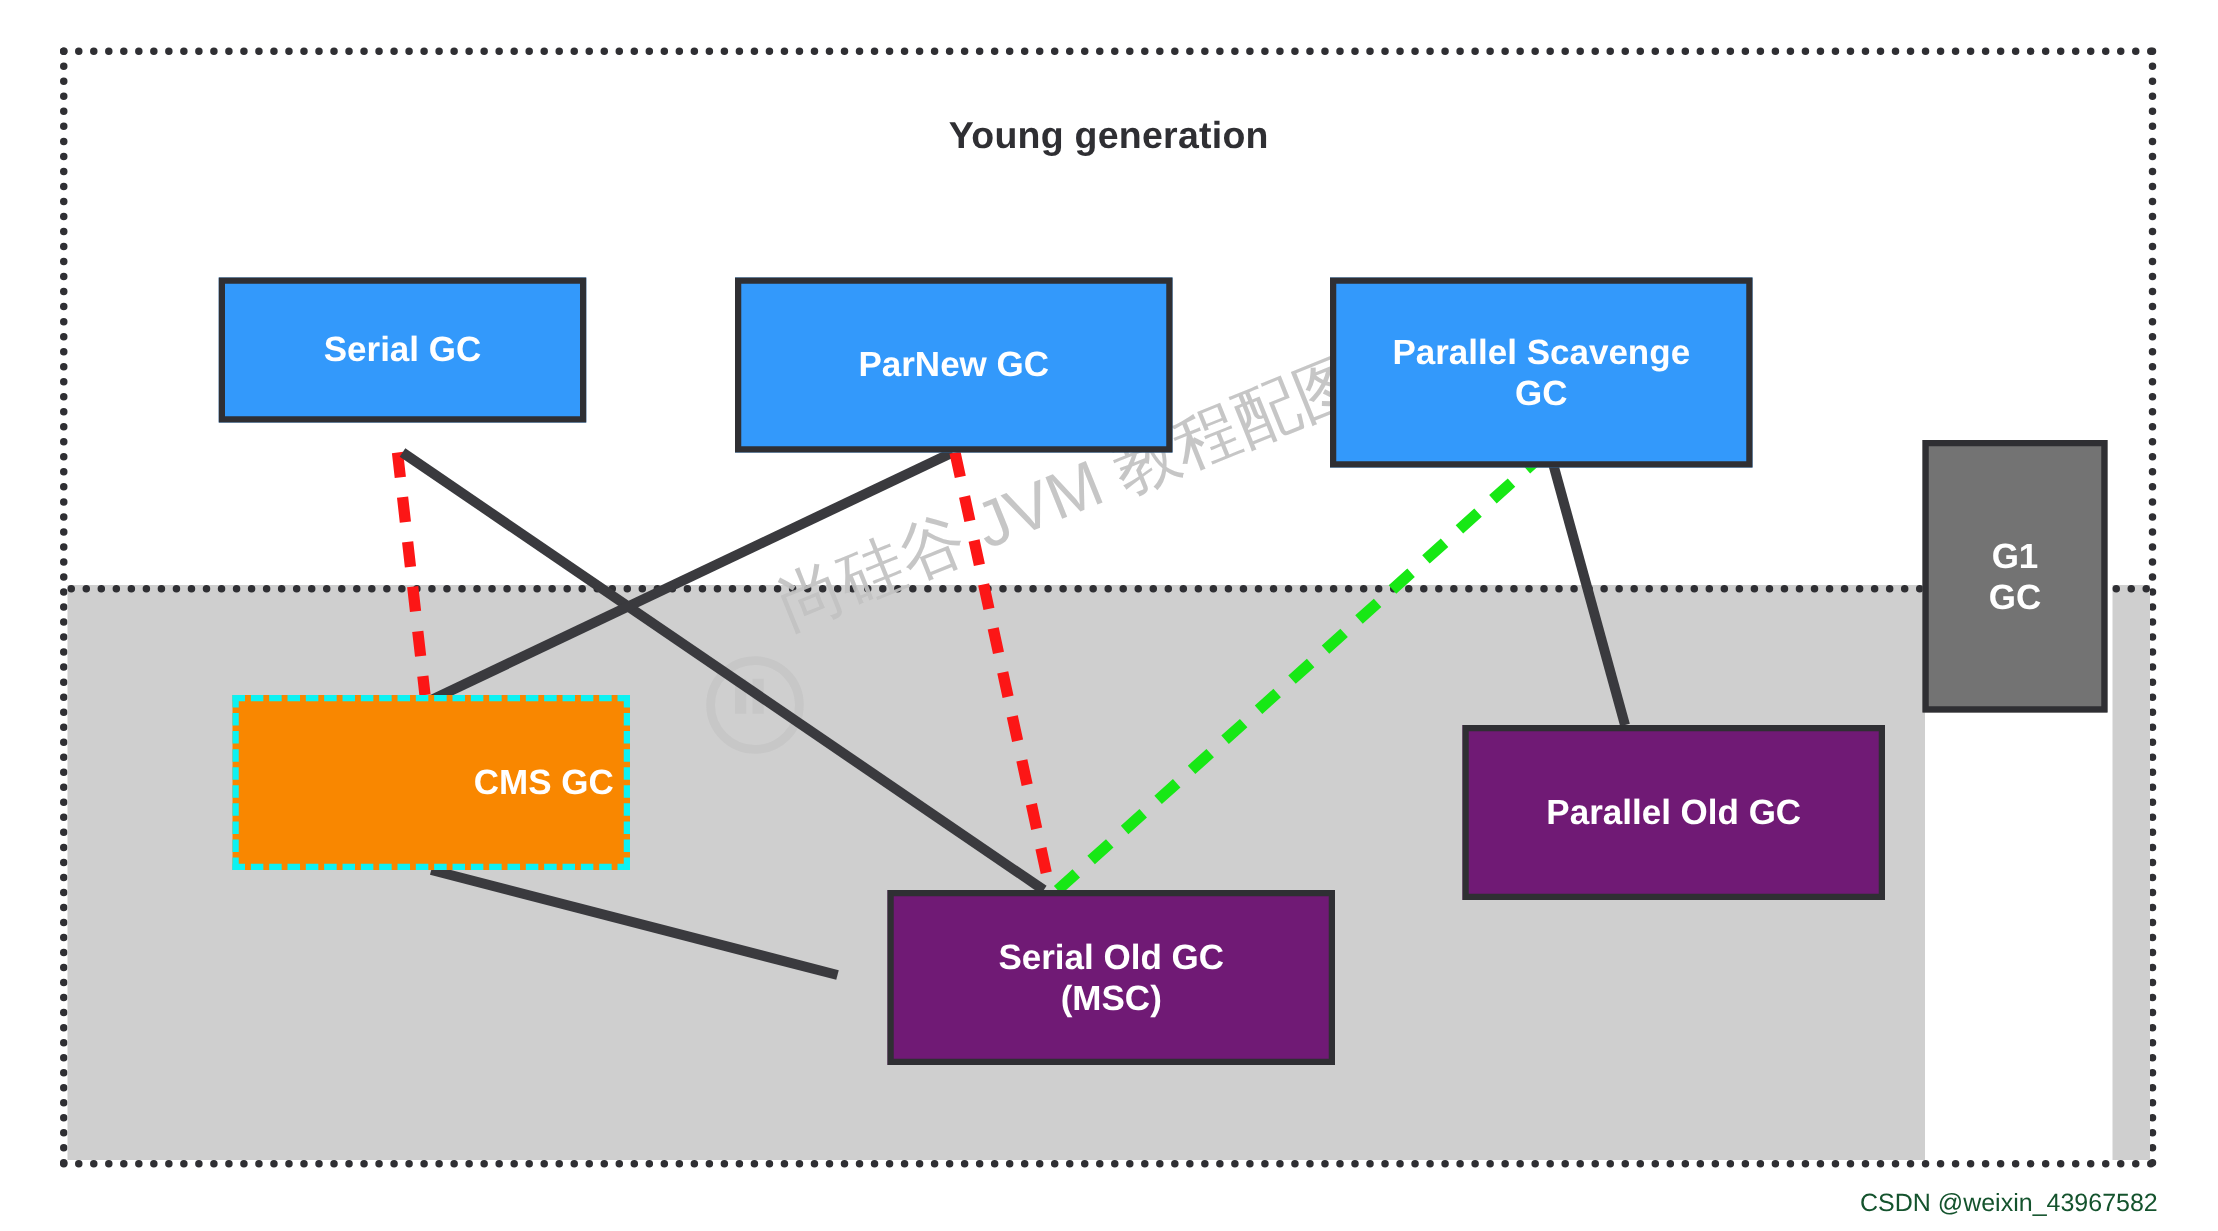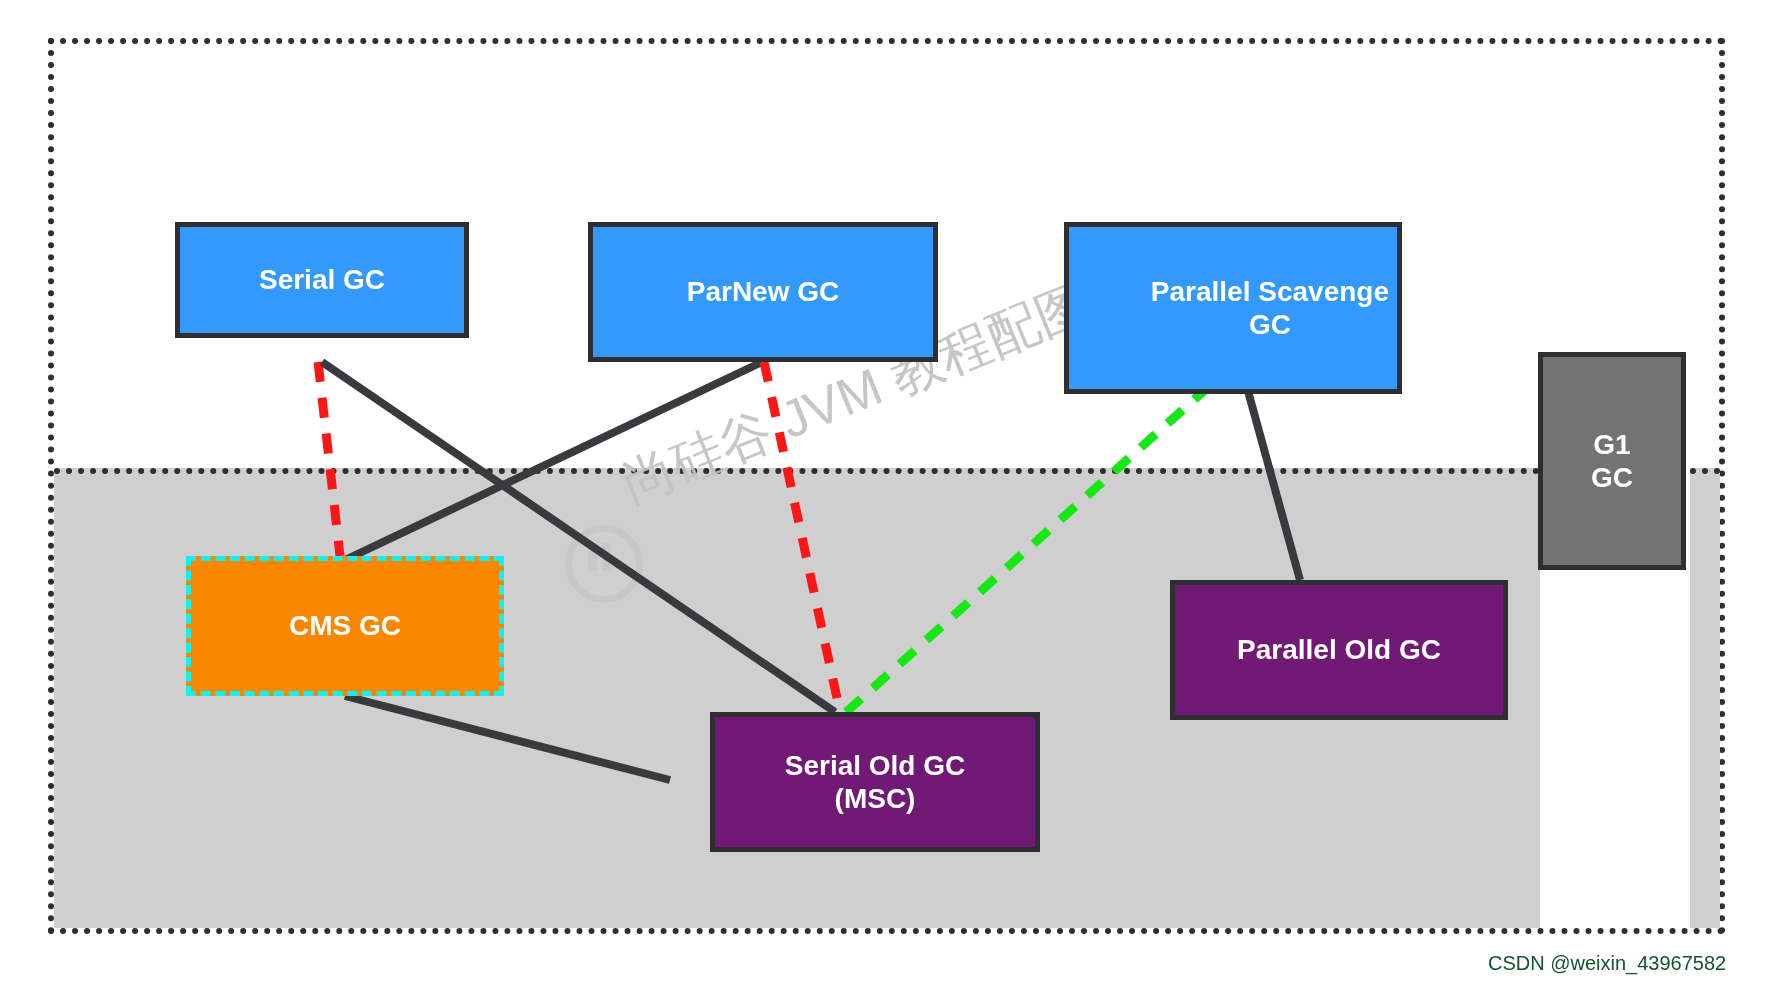--- a/index.html
+++ b/index.html
@@ -131,32 +131,34 @@
     font-size: 28px;
     line-height: 1.18;
     padding: 4px 8px;
   }
   .gcbox.young { background: #3399fb; border: 5px solid #2f2f33; }
   .gcbox.old   { background: #701a75; border: 5px solid #2f2f33; margin-left: 40px; }
   .gcbox.g1    { background: #737373; border: 5px solid #2f2f33; }
   .gcbox.highlighted {
     background: #f98700;
     border: 5px dashed #0df2f2;
+    justify-content: flex-end;
   }
 </style>
 </head>
 <body>
 
 <div id="stage">
 
   <div class="heap-outline"></div>
 
   <div class="tenured-region"></div>
   <div class="tenured-region-right"></div>
 
+  <div class="young-title">Young generation</div>
 
   <div class="wm-logo"></div>
   <div class="wm-text">尚硅谷 JVM 教程配图</div>
 
   <svg id="connectors">
       <line x1="318" y1="362" x2="340" y2="556" stroke="#fc1616" stroke-width="9" stroke-linecap="butt" stroke-dasharray="20 16"></line>
       <line x1="322" y1="362" x2="835" y2="712" stroke="#3a3a3e" stroke-width="8" stroke-linecap="butt"></line>
       <line x1="762" y1="362" x2="345" y2="560" stroke="#3a3a3e" stroke-width="8" stroke-linecap="butt"></line>
       <line x1="764" y1="362" x2="840" y2="712" stroke="#fc1616" stroke-width="9" stroke-linecap="butt" stroke-dasharray="20 16"></line>
       <line x1="1236" y1="362" x2="844" y2="714" stroke="#17e815" stroke-width="9" stroke-linecap="butt" stroke-dasharray="20 16"></line>
@@ -164,30 +166,30 @@
       <line x1="345" y1="696" x2="670" y2="780" stroke="#3a3a3e" stroke-width="8" stroke-linecap="butt"></line>
     </svg>
 
   <div id="boxes">
       <div class="gcbox young" style="left: 175px; top: 222px; width: 294px; height: 116px;">
         <span>Serial GC</span>
       </div>
       <div class="gcbox young" style="left: 588px; top: 222px; width: 350px; height: 140px;">
         <span>ParNew GC</span>
       </div>
-      <div class="gcbox young" style="left: 1064px; top: 222px; width: 338px; height: 172px; justify-content: flex-end;">
+      <div class="gcbox young" style="left: 1064px; top: 222px; width: 338px; height: 152px;">
         <span>Parallel Scavenge<br>GC</span>
       </div>
       <div class="gcbox g1" style="left: 1538px; top: 352px; width: 148px; height: 218px;">
         <span>G1<br>GC</span>
       </div>
       <div class="gcbox highlighted" style="left: 186px; top: 556px; width: 318px; height: 140px;">
         <span>CMS GC</span>
       </div>
-      <div class="gcbox old" style="left: 670px; top: 712px; width: 330px; height: 140px;">
+      <div class="gcbox old" style="left: 670px; top: 712px; width: 358px; height: 140px;">
         <span>Serial Old GC<br>(MSC)</span>
       </div>
       <div class="gcbox old" style="left: 1130px; top: 580px; width: 338px; height: 140px;">
         <span>Parallel Old GC</span>
       </div>
     </div>
 
   <div class="csdn-credit">CSDN @weixin_43967582</div>
 </div>
 

